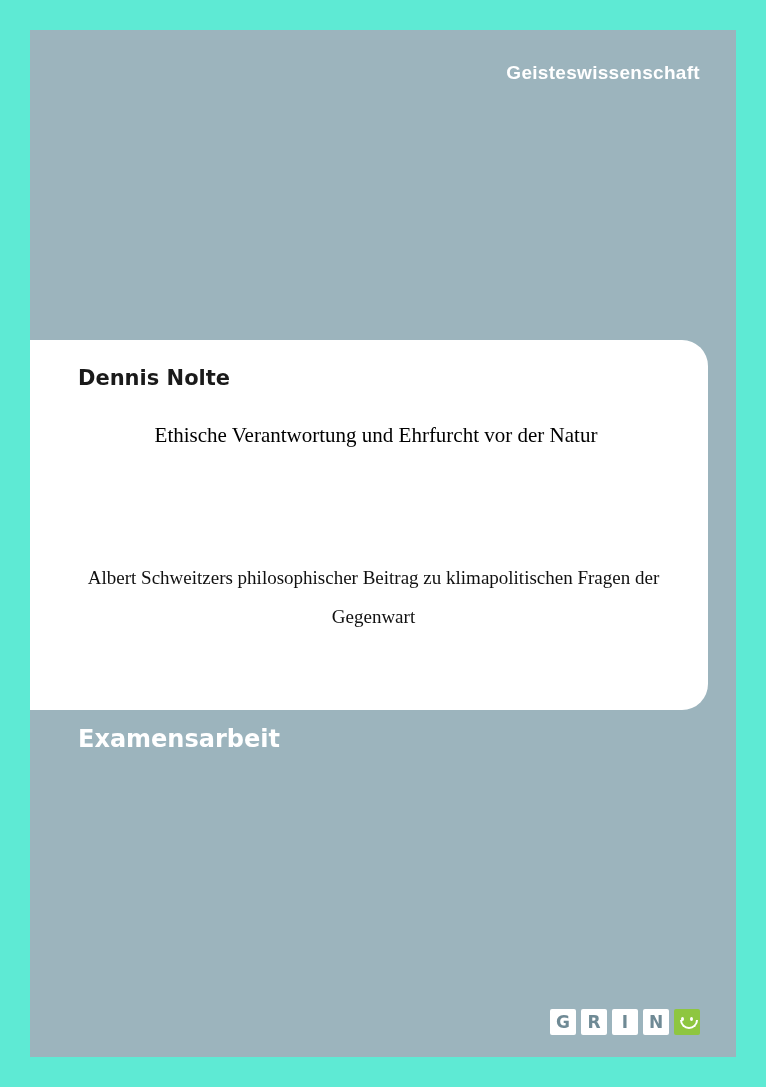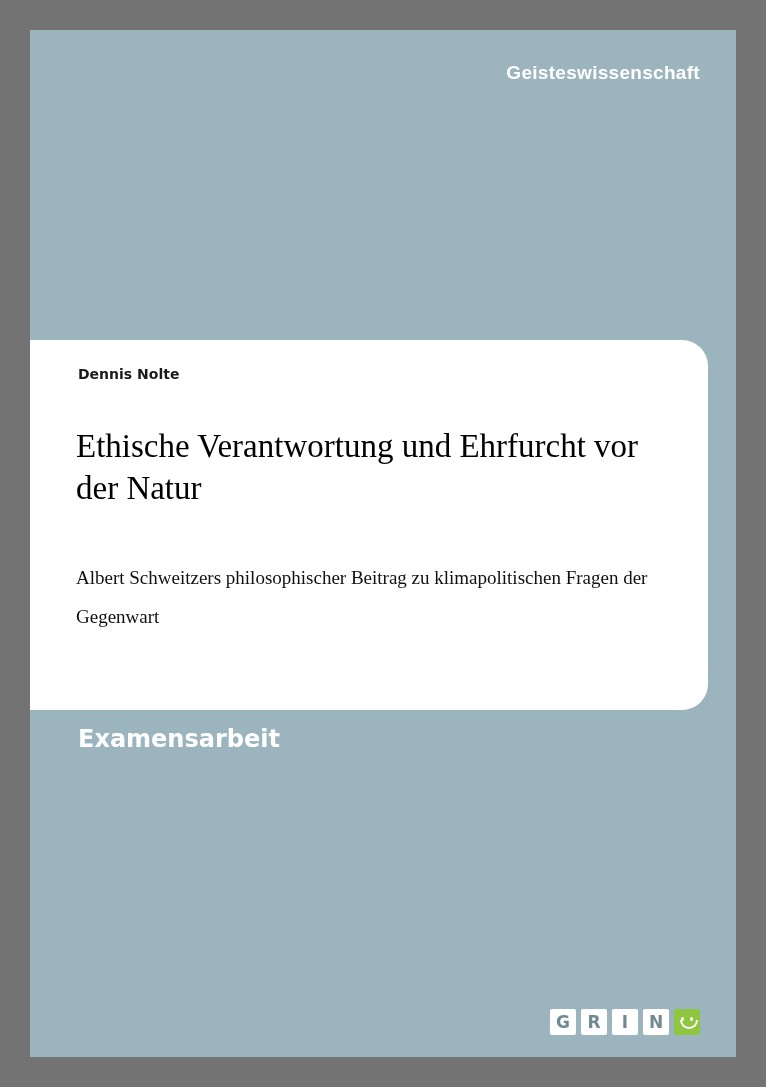--- a/index.html
+++ b/index.html
@@ -11,21 +11,22 @@
     width: 766px;
     height: 1087px;
     font-family: "Liberation Sans", sans-serif;
     overflow: hidden;
   }
 
   .page {
     position: relative;
     width: 766px;
     height: 1087px;
-    background: #737373;
+    background: #5eead4;
+    text-align: center;
   }
 
   
   .cover-panel {
     position: absolute;
     left: 30px;
     top: 30px;
     width: 706px;
     height: 1027px;
     background: #9cb4bd;
@@ -51,33 +52,33 @@
     height: 370px;
     background: #ffffff;
     border-top-right-radius: 26px;
     border-bottom-right-radius: 26px;
   }
 
   .author {
     position: absolute;
     left: 48px;
     top: 26px;
-    font-size: 14px;
+    font-size: 21px;
     font-weight: bold;
     color: #1a1a1a;
     font-family: "DejaVu Sans", sans-serif;
   }
 
   .main-title {
     position: absolute;
     left: 46px;
-    top: 85px;
+    top: 74px;
     width: 600px;
     font-family: "Liberation Serif", serif;
-    font-size: 33px;
+    font-size: 21px;
     line-height: 42px;
     color: #000000;
   }
 
   .subtitle {
     position: absolute;
     left: 46px;
     top: 218px;
     width: 595px;
     font-family: "Liberation Serif", serif;

